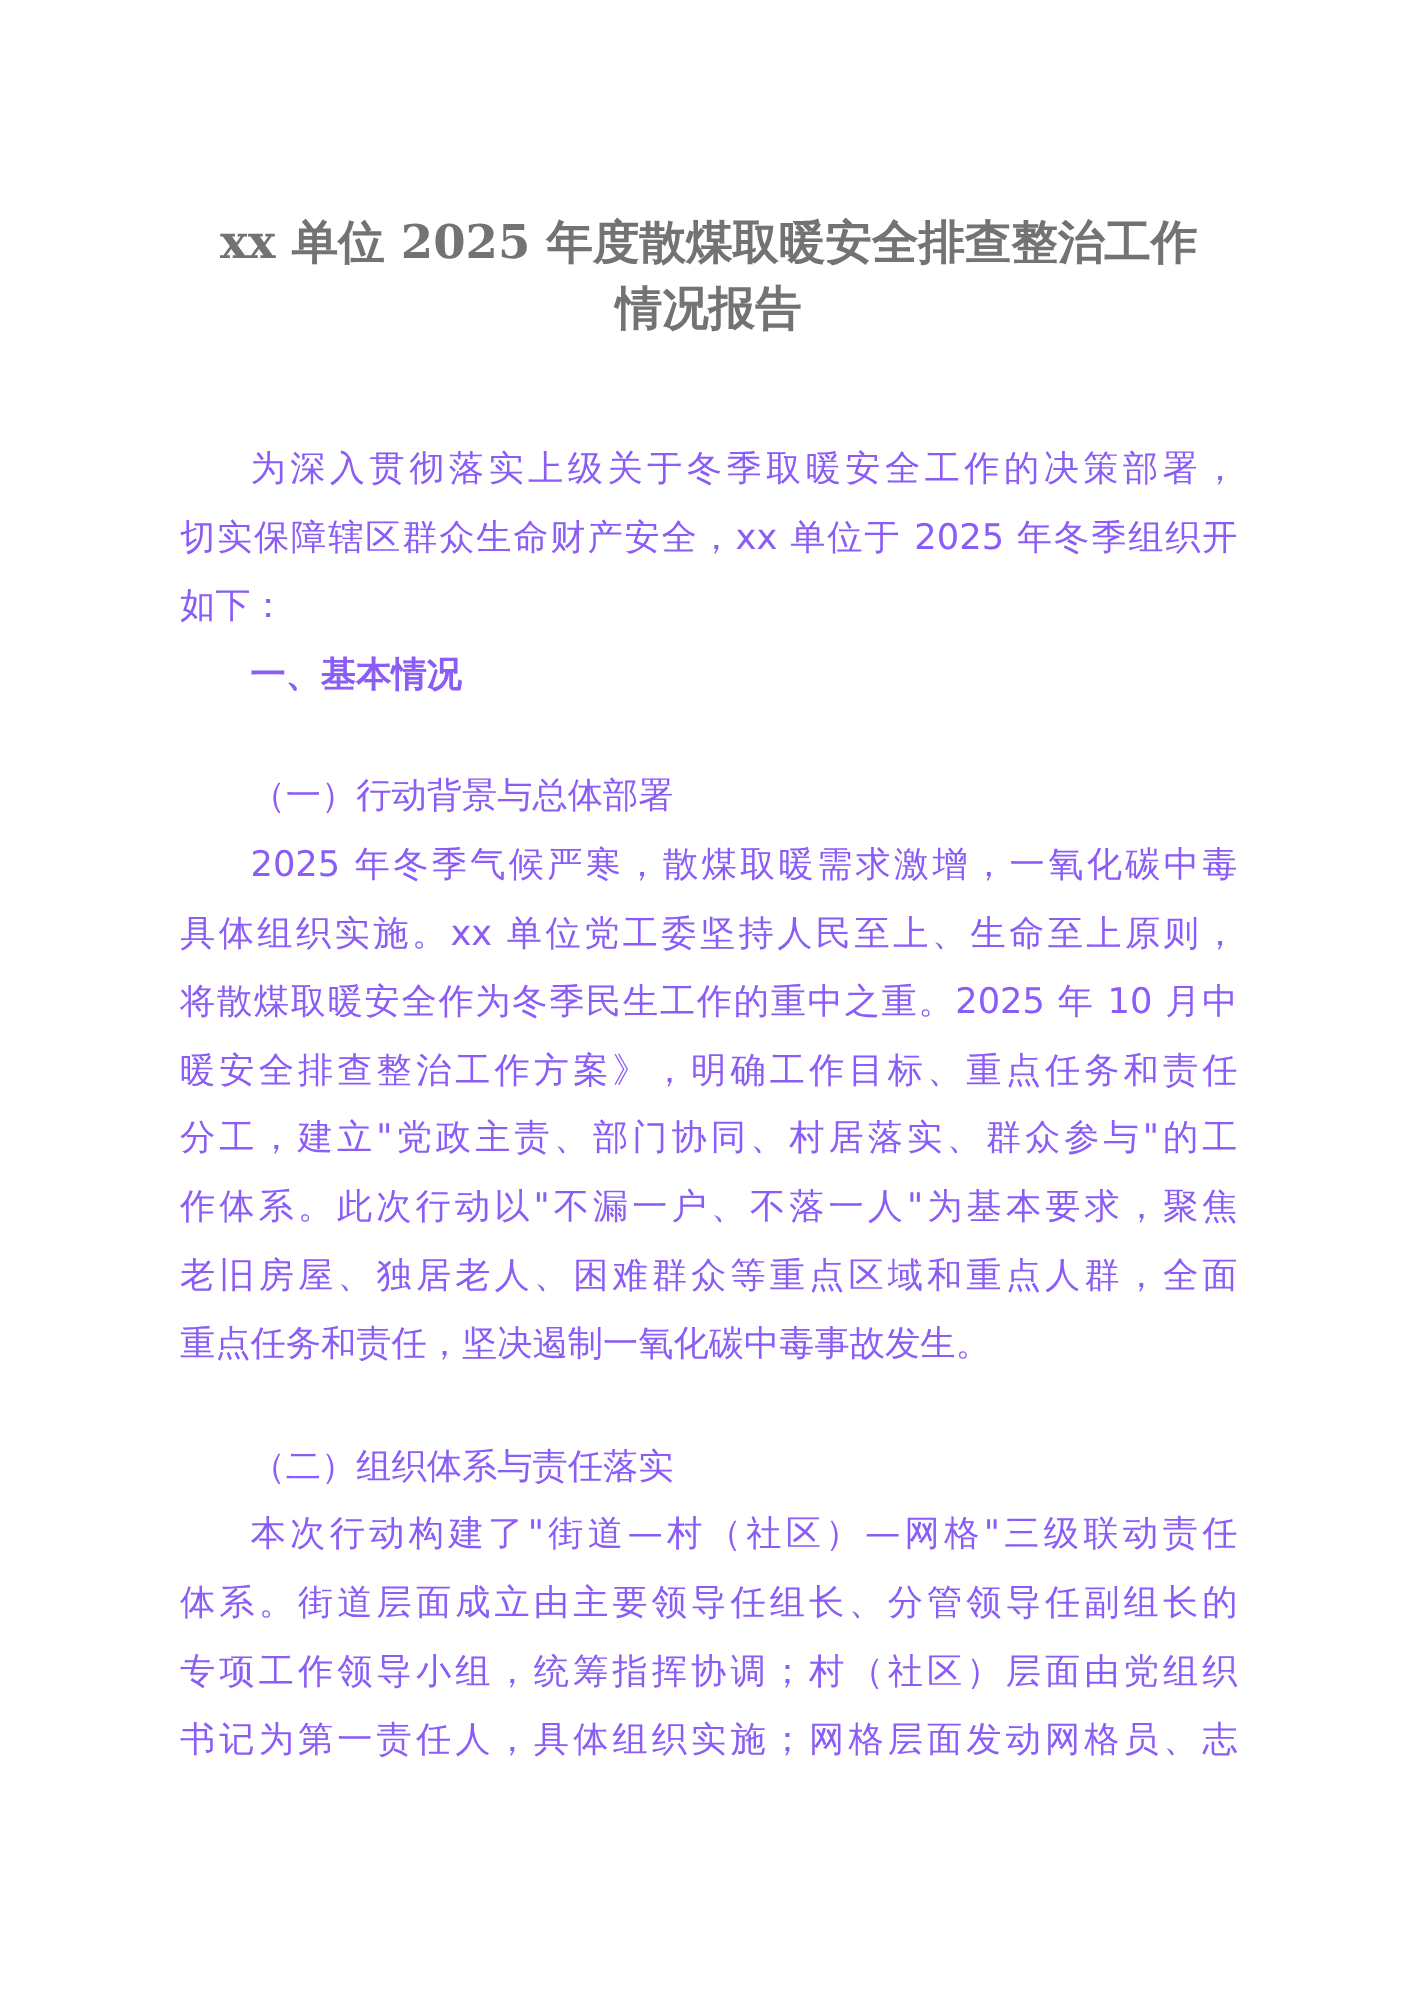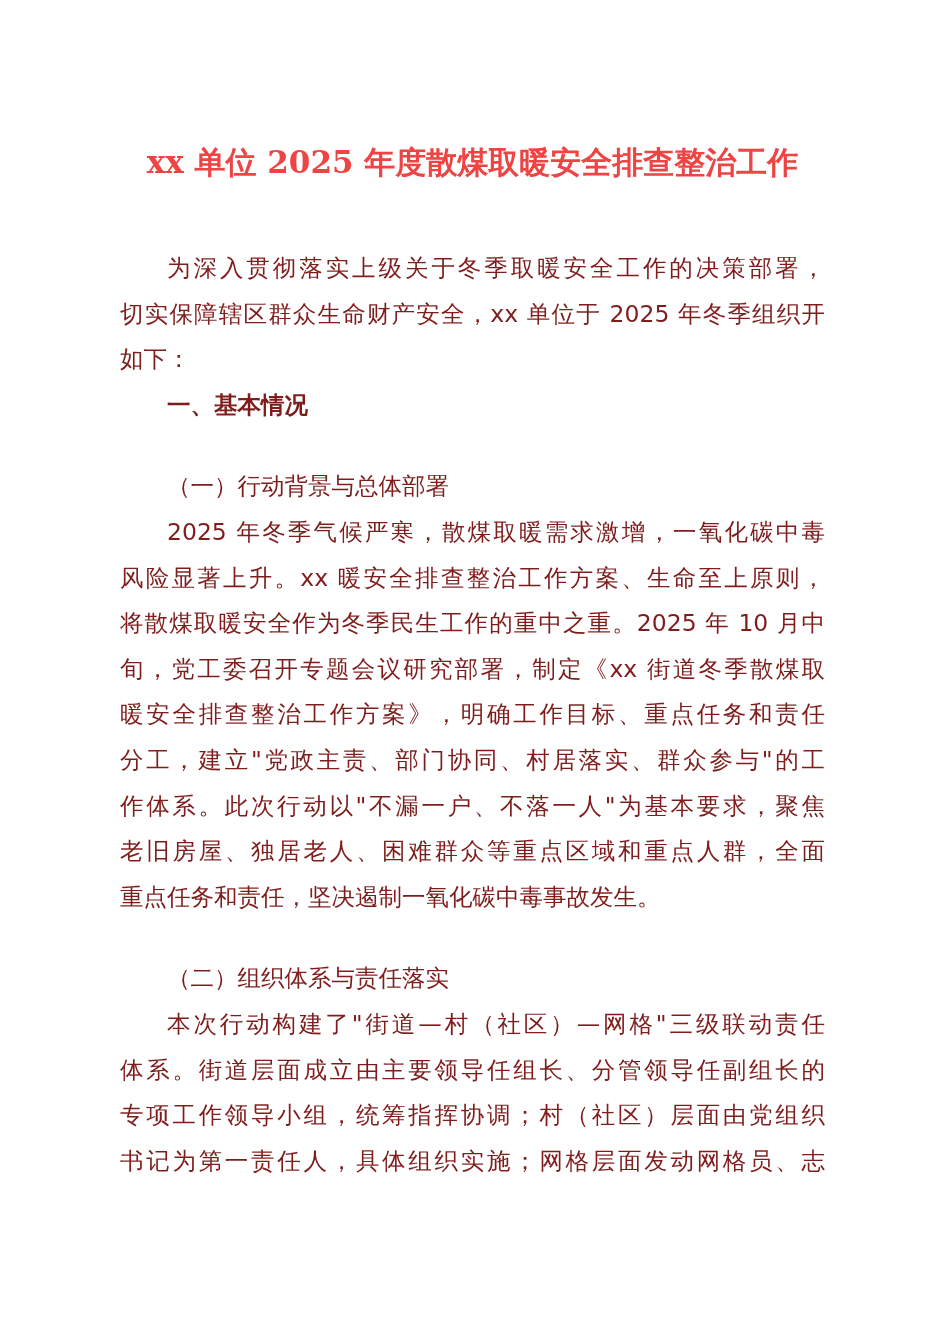--- a/index.html
+++ b/index.html
@@ -21,28 +21,28 @@
     width: 705px;
   }
   .title {
     font-family: "DejaVu Serif", "Liberation Serif", serif;
     font-weight: bold;
     font-size: 31px;
     line-height: 44px;
     text-align: center;
     letter-spacing: 0px;
     margin: 0;
-    color: #ef4444;
+    color: #737373;
   }
   .title-line { display: block; white-space: nowrap; }
   .body-text {
     margin-top: 62px;
     font-family: "DejaVu Sans", "Liberation Sans", sans-serif;
     font-size: 23.5px;
-    color: #7f1d1d;
+    color: #8b5cf6;
   }
   .line {
     display: block;
     height: 45.6px;
     line-height: 45.6px;
     white-space: nowrap;
     text-align: justify;
     text-align-last: justify;
   }
   .line.last {
@@ -59,38 +59,38 @@
     text-align-last: left;
     margin-top: 36px;
   }
 </style>
 </head>
 <body>
 
 <div class="page">
   <h1 class="title">
     <span class="title-line">xx 单位 2025 年度散煤取暖安全排查整治工作</span>
+    <span class="title-line">情况报告</span>
   </h1>
 
   <div class="body-text">
     <div>
       <span class="line indent">为深入贯彻落实上级关于冬季取暖安全工作的决策部署，</span>
       <span class="line">切实保障辖区群众生命财产安全，xx 单位于 2025 年冬季组织开</span>
       <span class="line last">如下：</span>
     </div>
 
     <span class="line h1">一、基本情况</span>
 
     <span class="line h2">（一）行动背景与总体部署</span>
 
     <div>
       <span class="line indent">2025 年冬季气候严寒，散煤取暖需求激增，一氧化碳中毒</span>
-      <span class="line">风险显著上升。xx 暖安全排查整治工作方案、生命至上原则，</span>
+      <span class="line">具体组织实施。xx 单位党工委坚持人民至上、生命至上原则，</span>
       <span class="line">将散煤取暖安全作为冬季民生工作的重中之重。2025 年 10 月中</span>
-      <span class="line">旬，党工委召开专题会议研究部署，制定《xx 街道冬季散煤取</span>
       <span class="line">暖安全排查整治工作方案》，明确工作目标、重点任务和责任</span>
       <span class="line">分工，建立"党政主责、部门协同、村居落实、群众参与"的工</span>
       <span class="line">作体系。此次行动以"不漏一户、不落一人"为基本要求，聚焦</span>
       <span class="line">老旧房屋、独居老人、困难群众等重点区域和重点人群，全面</span>
       <span class="line last">重点任务和责任，坚决遏制一氧化碳中毒事故发生。</span>
     </div>
 
     <span class="line h2">（二）组织体系与责任落实</span>
 
     <div>

